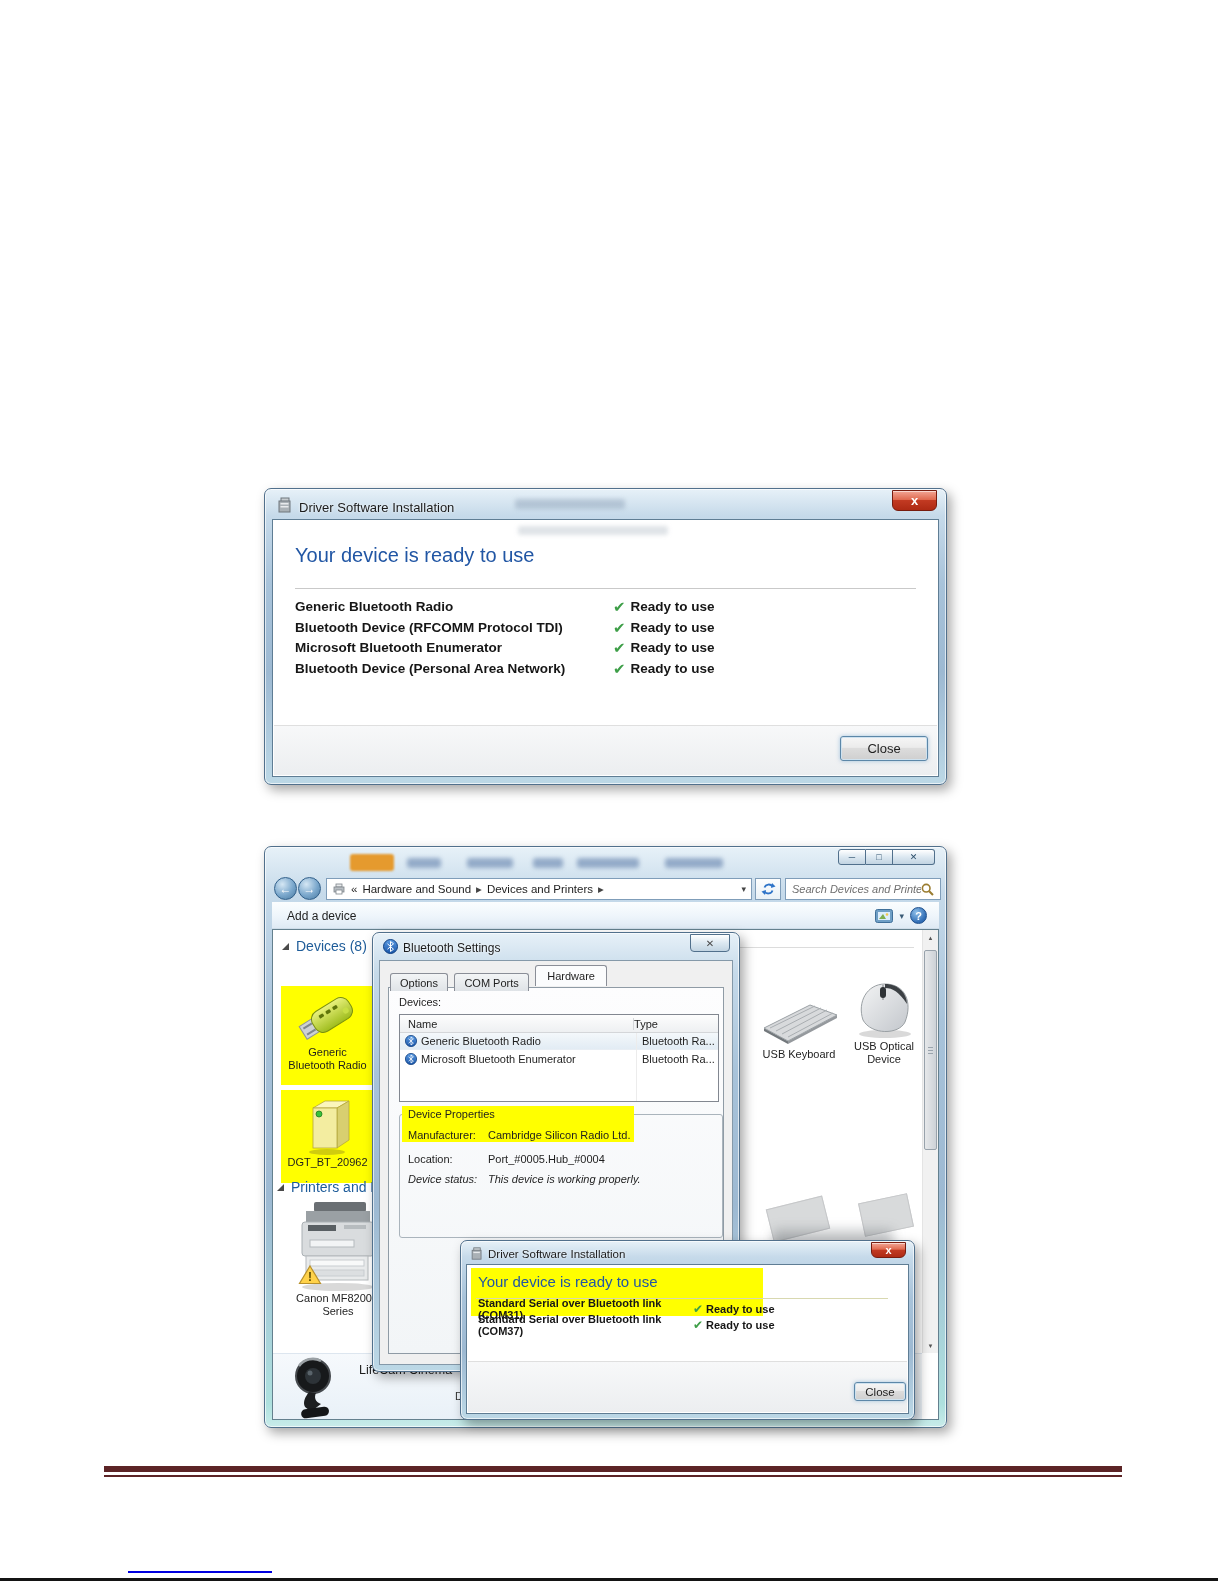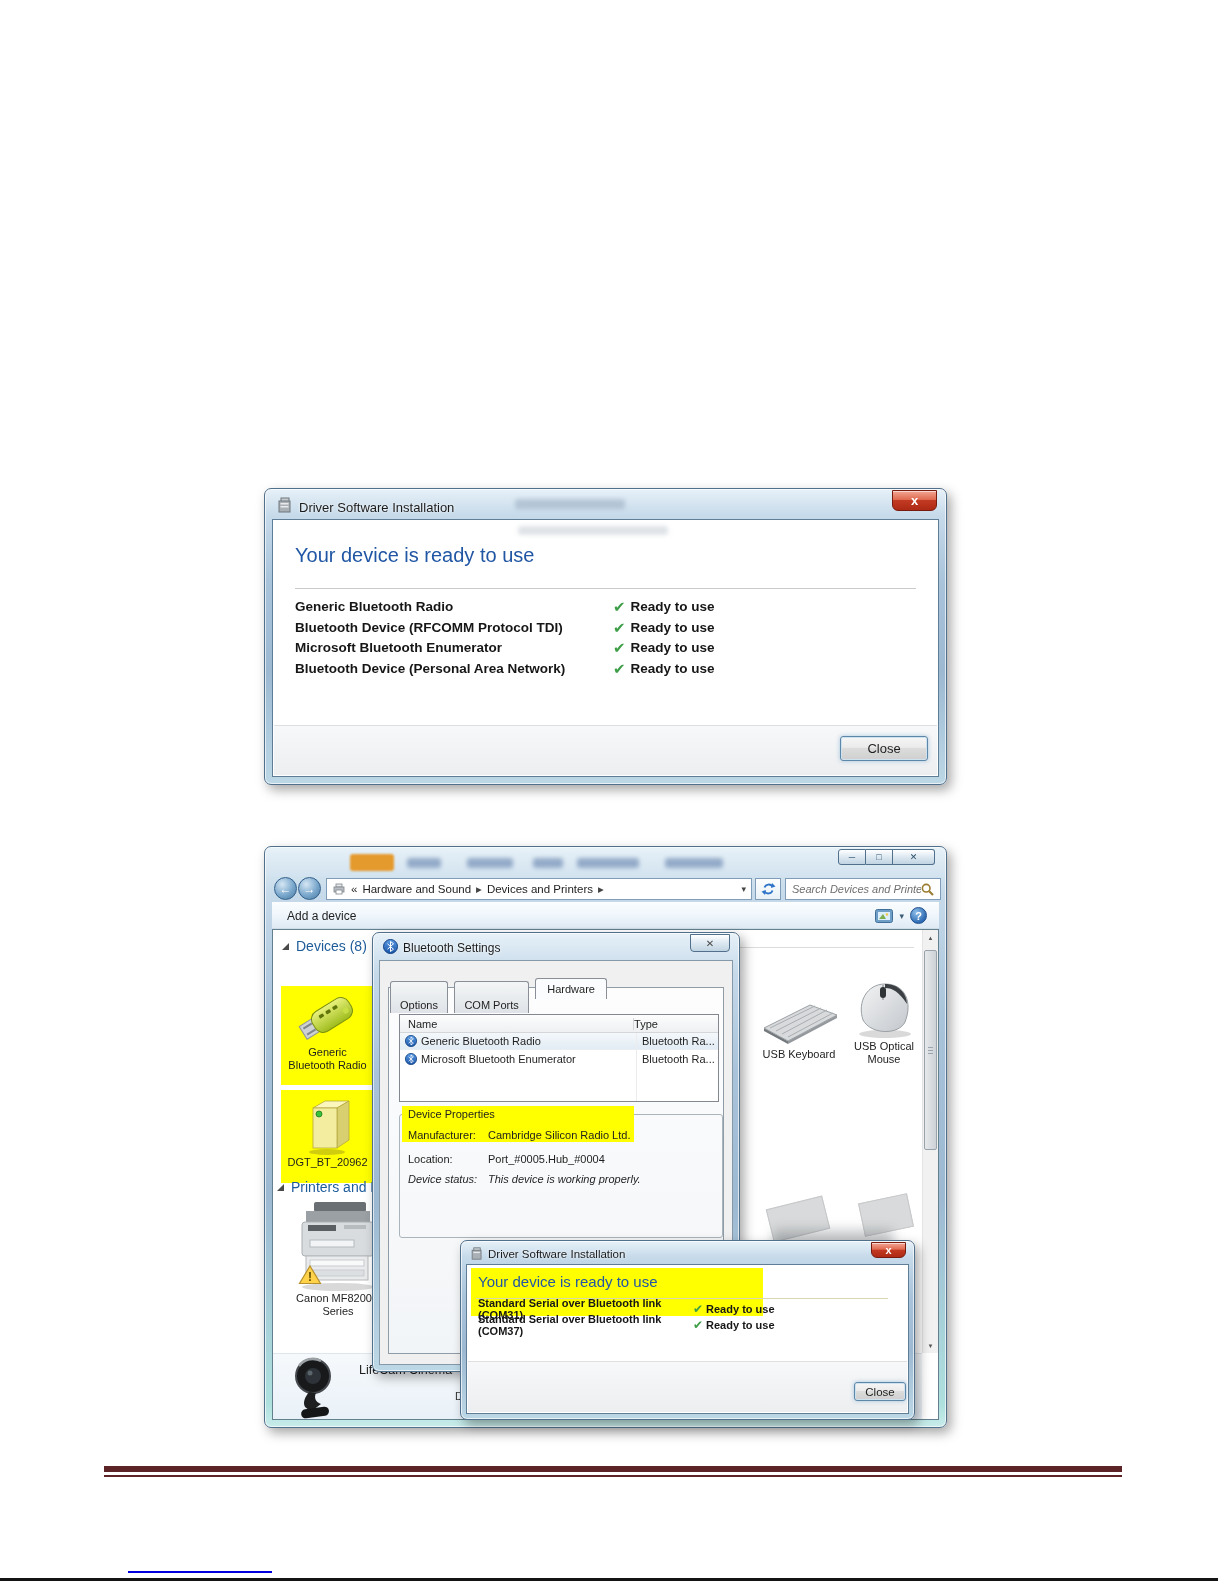--- a/index.html
+++ b/index.html
@@ -55,22 +55,22 @@
   .yellow-tile { background:#ffff00; }
   .scroll { position:absolute; background:#f1f1f1; border-left:1px solid #e4e4e4; }
   .scroll .arrowbox { position:absolute; left:0; right:0; height:15px; display:flex; align-items:center; justify-content:center;
                       font-size:6px; color:#555; }
   .thumb { position:absolute; left:1px; right:1px; border:1px solid #98a2ab; border-radius:2px;
            background:linear-gradient(90deg,#e6e8ea,#cdd2d7); }
   .grip { position:absolute; left:3px; right:3px; top:50%; height:7px; margin-top:-3px;
           background:repeating-linear-gradient(180deg,#9aa4ad 0 1px,transparent 1px 3px); }
 
   
-  .tab { display:inline-block; font-size:11px; padding:17px 9px 2px 9px; background:linear-gradient(180deg,#f3f5f6,#dfe3e7);
-         border:1px solid #8a8e97; border-bottom:none; border-radius:3px 3px 0 0; margin-right:2px; position:relative; top:16px; }
+  .tab { display:inline-block; font-size:11px; padding:3px 9px 2px 9px; background:linear-gradient(180deg,#f3f5f6,#dfe3e7);
+         border:1px solid #8a8e97; border-bottom:none; border-radius:3px 3px 0 0; margin-right:2px; position:relative; top:7px; }
   .tab.active { background:#fbfcfd; padding:4px 11px 4px 11px; top:0; z-index:3; }
   .tabpage { position:absolute; background:linear-gradient(180deg,#fdfdfe,#f2f5f7); border:1px solid #8f9ba5; }
   .lv { position:absolute; background:#fff; border:1px solid #828790; font-size:11px; }
   .lv-head { display:flex; height:18px; align-items:center; border-bottom:1px solid #d4d6d9;
              background:linear-gradient(180deg,#fdfdfd,#eef0f2); }
   .lv-row { display:flex; height:17px; align-items:center; }
   .groupbox { position:absolute; border:1px solid #aab4bc; border-radius:3px; }
   .props-row { position:absolute; font-size:11px; white-space:nowrap; }
   .props-row .val { position:absolute; left:80px; }
 
@@ -309,21 +309,21 @@
               </linearGradient>
             </defs>
           <ellipse cx="36" cy="56" rx="26" ry="4" fill="rgba(0,0,0,.15)"></ellipse>
           <path d="M14,42 C8,24 18,6 36,6 C56,6 64,24 56,44 C50,57 22,57 14,42 Z" fill="url(#gm)" stroke="#9aa0a4"></path>
           <path d="M36,6 C50,6 58,16 58,26 C50,14 44,10 36,10 Z" fill="#3c4044"></path>
           <line x1="34" y1="7" x2="34" y2="22" stroke="#8a8e92" stroke-width="1.2"></line>
           <rect x="31" y="9" width="6" height="11" rx="3" fill="#2f3336"></rect>
         </svg>
         <div class="tile-label">
           <div>USB Optical</div>
-          <div>Mouse</div>
+          <div>Device</div>
         </div>
       </div>
 
       <div class="abs" style="left:496px; top:272px; width:58px; height:34px; background:#cfd1d3; transform:rotate(-14deg); opacity:.8; border:1px solid #b8babc;"></div>
       <div class="abs" style="left:588px; top:268px; width:50px; height:34px; background:#cfd1d3; transform:rotate(-12deg); opacity:.8; border:1px solid #b8babc;"></div>
       <div class="blob" style="left:500px; top:300px; width:120px; height:26px; background:rgba(90,95,100,.35); filter:blur(6px);"></div>
 
       <div class="abs" style="left:0; right:16px; bottom:0; height:66px; background:linear-gradient(180deg,#f6f9fc,#e9f1f8); border-top:1px solid #dde6ef;">
         <span class="abs" style="left:14px; top:2px;">
           <svg width="60" height="64" viewBox="0 0 60 64">

